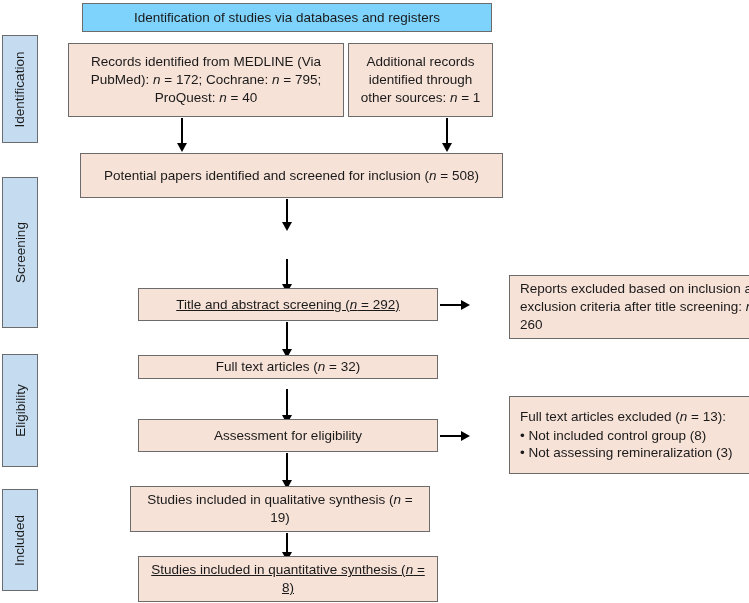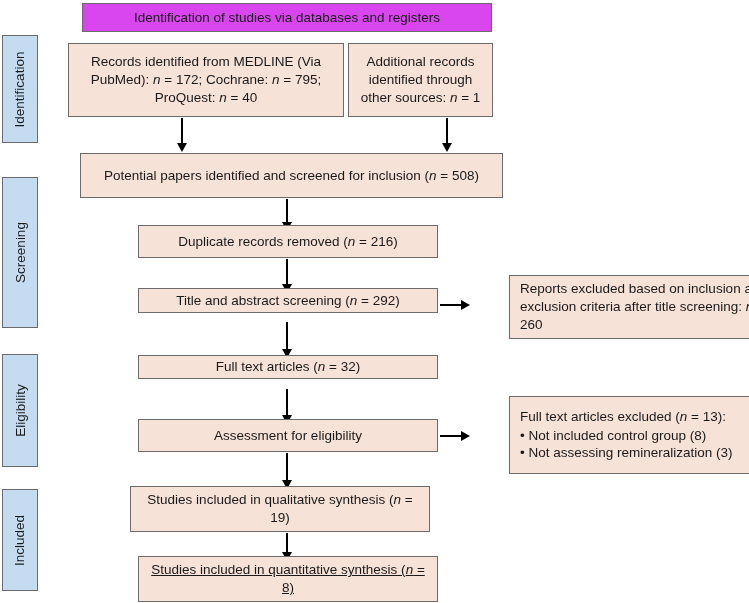--- a/index.html
+++ b/index.html
@@ -33,21 +33,21 @@
     font-size: 13.5px;
     line-height: 1.32;
     padding: 4px 8px;
   }
   .node.left-align {
     justify-content: flex-start;
     text-align: left;
     margin-left: 44px;
   }
   .title-box {
-    background: #d946ef;
+    background: #7dd3fc;
     border: 1px solid #6b6b6b;
   }
   .phase {
     position: absolute;
     box-sizing: border-box;
     background: #c5dcf0;
     border: 1px solid #6b6b6b;
     display: flex;
     align-items: center;
     justify-content: center;
@@ -140,27 +140,24 @@
 
   <div class="arrow-v" style="left:181px; top:118px; height:26px;"></div>
   <div class="arrow-v" style="left:446px; top:118px; height:26px;"></div>
 
   <div class="node" style="left:80px; top:153px; width:423px; height:45px;">
     <span>Potential papers identified and screened for inclusion (<span class="ital">n</span> = 508)</span>
   </div>
 
   <div class="arrow-v" style="left:286px; top:199px; height:24px;"></div>
 
-  <div class="node" style="left:138px; top:225px; width:300px; height:33px;">
-    <span>Duplicate records removed (<span class="ital">n</span> = 216)</span>
-  </div>
 
   <div class="arrow-v" style="left:286px; top:259px; height:26px;"></div>
 
-  <div class="node" style="left:138px; top:288px; width:300px; height:25px;">
+  <div class="node" style="left:138px; top:288px; width:300px; height:33px;text-decoration:underline;">
     <span>Title and abstract screening (<span class="ital">n</span> = 292)</span>
   </div>
 
   <div class="arrow-h" style="left:440px; top:304px; width:22px;"></div>
 
   <div class="node left-align" style="left:465px; top:275px; width:280px; height:64px; padding-left:10px;">
     <span>Reports excluded based on inclusion and exclusion criteria after title screening: <span class="ital">n</span> = 260</span>
   </div>
 
   <div class="arrow-v" style="left:286px; top:322px; height:28px;"></div>

